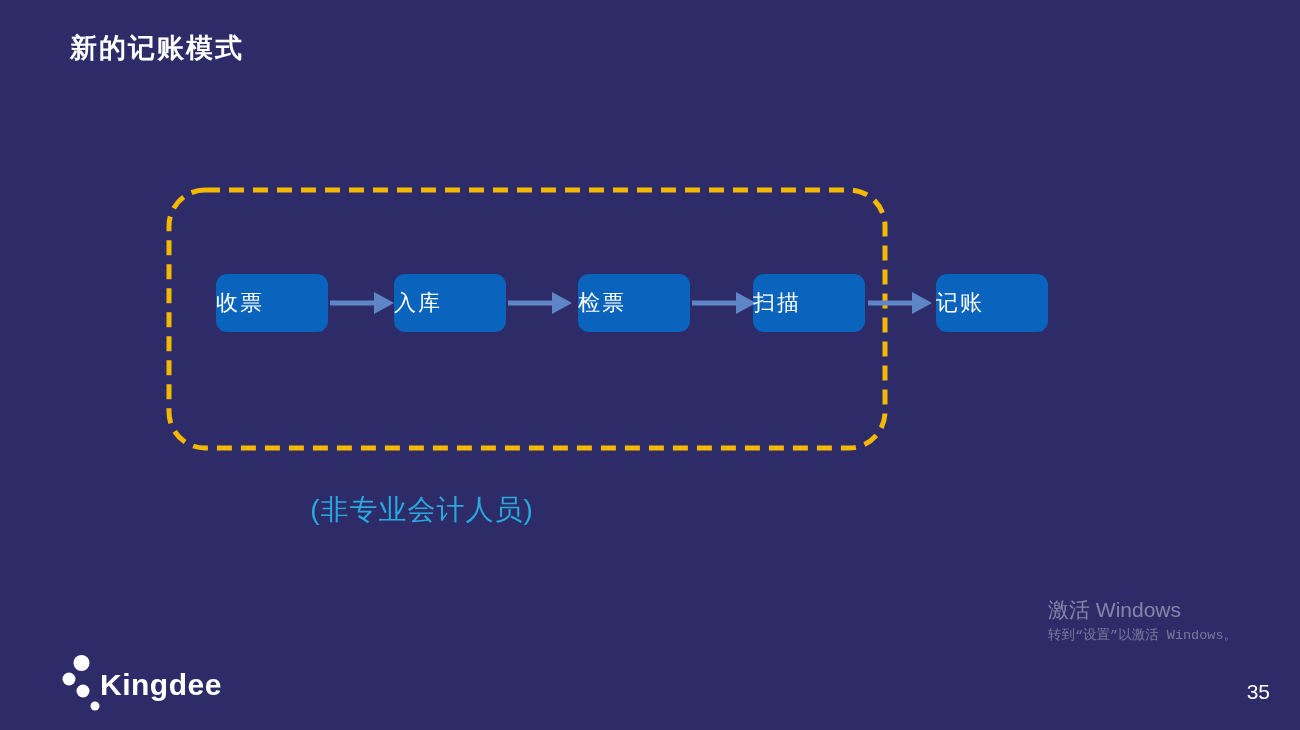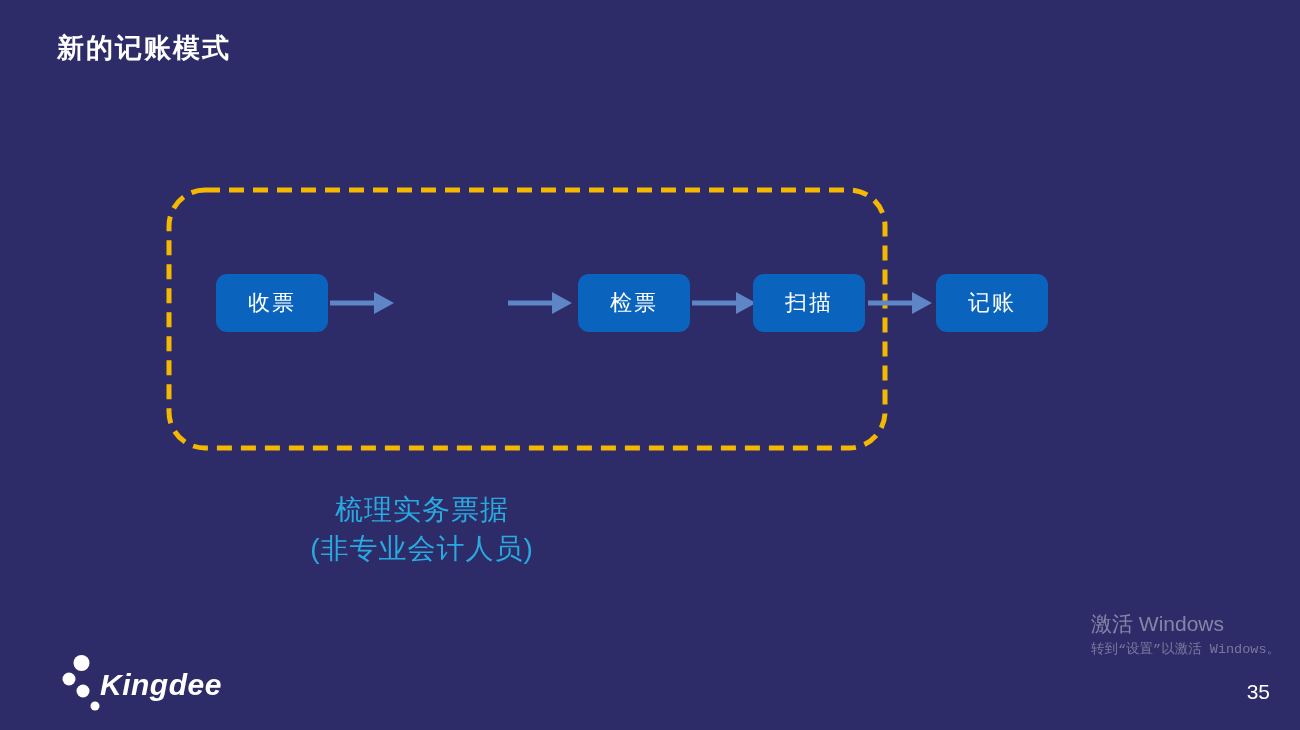--- a/index.html
+++ b/index.html
@@ -9,21 +9,21 @@
   }
   .slide {
     position: relative;
     width: 1300px;
     height: 730px;
     background: var(--background, #2D2C68);
     overflow: hidden;
   }
   .page-title {
     position: absolute;
-    left: 57px;
+    left: 70px;
     top: 30px;
     font-size: 27px;
     font-weight: bold;
     color: #ffffff;
     letter-spacing: 2px;
     text-align: center;
   }
   .dashed-box {
     position: absolute;
     left: 166px;
@@ -41,21 +41,21 @@
     position: absolute;
     top: 274px;
     width: 112px;
     height: 58px;
     background: var(--step-box, #0A64BE);
     border-radius: 11px;
     color: #ffffff;
     font-size: 22px;
     display: flex;
     align-items: center;
-    justify-content: center;
+    justify-content: flex-start;
     letter-spacing: 2px;
   }
   .flow-arrow {
     position: absolute;
     top: 290px;
     width: 64px;
     height: 26px;
   }
   .flow-arrow line { stroke: var(--arrow, #5E86C6); stroke-width: 5; }
   .flow-arrow polygon { fill: var(--arrow, #5E86C6); }
@@ -82,30 +82,28 @@
     left: 0;
     top: 0;
   }
   .kingdee-dots circle { fill: #ffffff; }
   .kingdee-wordmark {
     position: absolute;
     left: 42px;
     top: 22px;
     font-size: 30px;
     font-weight: 800;
-    font-style: italic;
     color: #ffffff;
     letter-spacing: 0.5px;
   }
   .watermark {
     position: absolute;
     left: 1048px;
-    top: 610px;
+    top: 596px;
     color: rgba(205, 205, 220, 0.55);
-    margin-left: 43px;
   }
   .watermark-line1 {
     font-size: 21px;
     line-height: 27px;
     font-weight: 300;
   }
   .watermark-line2 {
     font-size: 13.5px;
     line-height: 20px;
     margin-top: 3px;
@@ -133,20 +131,23 @@
   </svg>
 
   <div class="flow-step" style="left:216px">
     <span>收票</span>
   </div>
   <svg class="flow-arrow" style="left:330px" width="64" height="26" viewBox="0 0 64 26">
     <line x1="0" y1="13" x2="46" y2="13"></line>
     <polygon points="44,2 64,13 44,24"></polygon>
   </svg>
 
+  <div class="flow-step" style="left:394px">
+    <span>入库</span>
+  </div>
   <svg class="flow-arrow" style="left:508px" width="64" height="26" viewBox="0 0 64 26">
     <line x1="0" y1="13" x2="46" y2="13"></line>
     <polygon points="44,2 64,13 44,24"></polygon>
   </svg>
 
   <div class="flow-step" style="left:578px">
     <span>检票</span>
   </div>
   <svg class="flow-arrow" style="left:692px" width="64" height="26" viewBox="0 0 64 26">
     <line x1="0" y1="13" x2="46" y2="13"></line>
@@ -159,21 +160,20 @@
   <svg class="flow-arrow" style="left:868px" width="64" height="26" viewBox="0 0 64 26">
     <line x1="0" y1="13" x2="46" y2="13"></line>
     <polygon points="44,2 64,13 44,24"></polygon>
   </svg>
 
   <div class="flow-step" style="left:936px">
     <span>记账</span>
   </div>
 
   <div class="caption">
-    <div>梳理实务票据</div>
     <div>(非专业会计人员)</div>
   </div>
 
   <div class="kingdee-logo">
     <svg class="kingdee-dots" width="46" height="68" viewBox="0 0 46 68">
       <circle cx="23.5" cy="17" r="8"></circle>
       <circle cx="11" cy="33" r="6.5"></circle>
       <circle cx="25" cy="45" r="6.5"></circle>
       <circle cx="37" cy="60" r="4.5"></circle>
     </svg>

